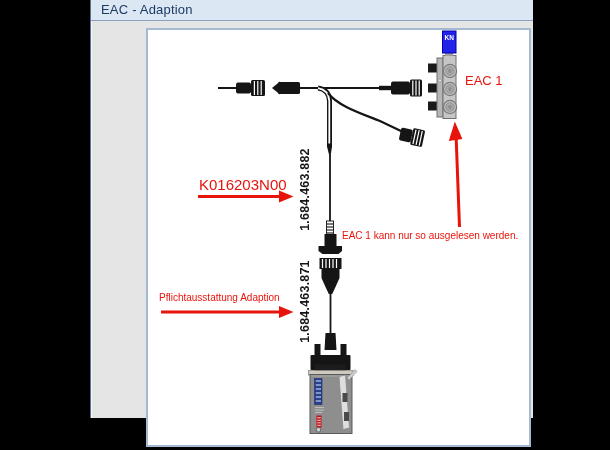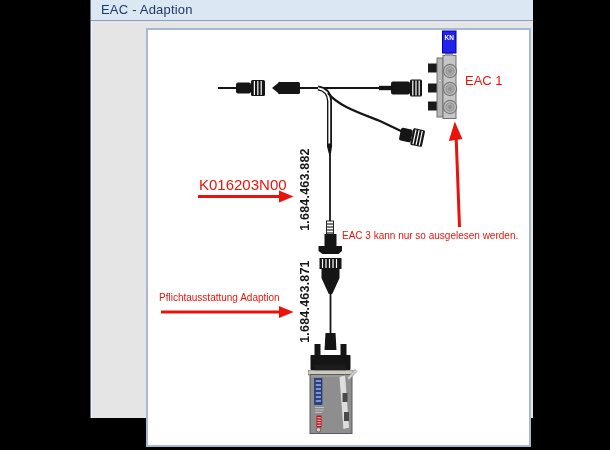--- a/index.html
+++ b/index.html
@@ -200,21 +200,21 @@
             <polygon points="271,306 285.5,312 271,318" fill="#e8140c"></polygon>
           </g>
           <g>
             <line x1="451.5" y1="227" x2="448.2" y2="139" stroke="#e8140c" stroke-width="3"></line>
             <polygon points="440.8,141 446.8,121.5 454.4,139" fill="#e8140c"></polygon>
           </g>
         </g>
       </svg>
 
       <div class="red-label lbl-eac1">EAC 1</div>
-      <div class="red-label lbl-note">EAC 3 kann nur so ausgelesen werden.</div>
+      <div class="red-label lbl-note">EAC 1 kann nur so ausgelesen werden.</div>
       <div class="red-label lbl-code">K016203N00</div>
       <div class="red-label lbl-pflicht">Pflichtausstattung Adaption</div>
 
       <div class="part-number num-upper">1.684.463.882</div>
       <div class="part-number num-lower">1.684.463.871</div>
 
     </div>
   </div>
 </div>
 

